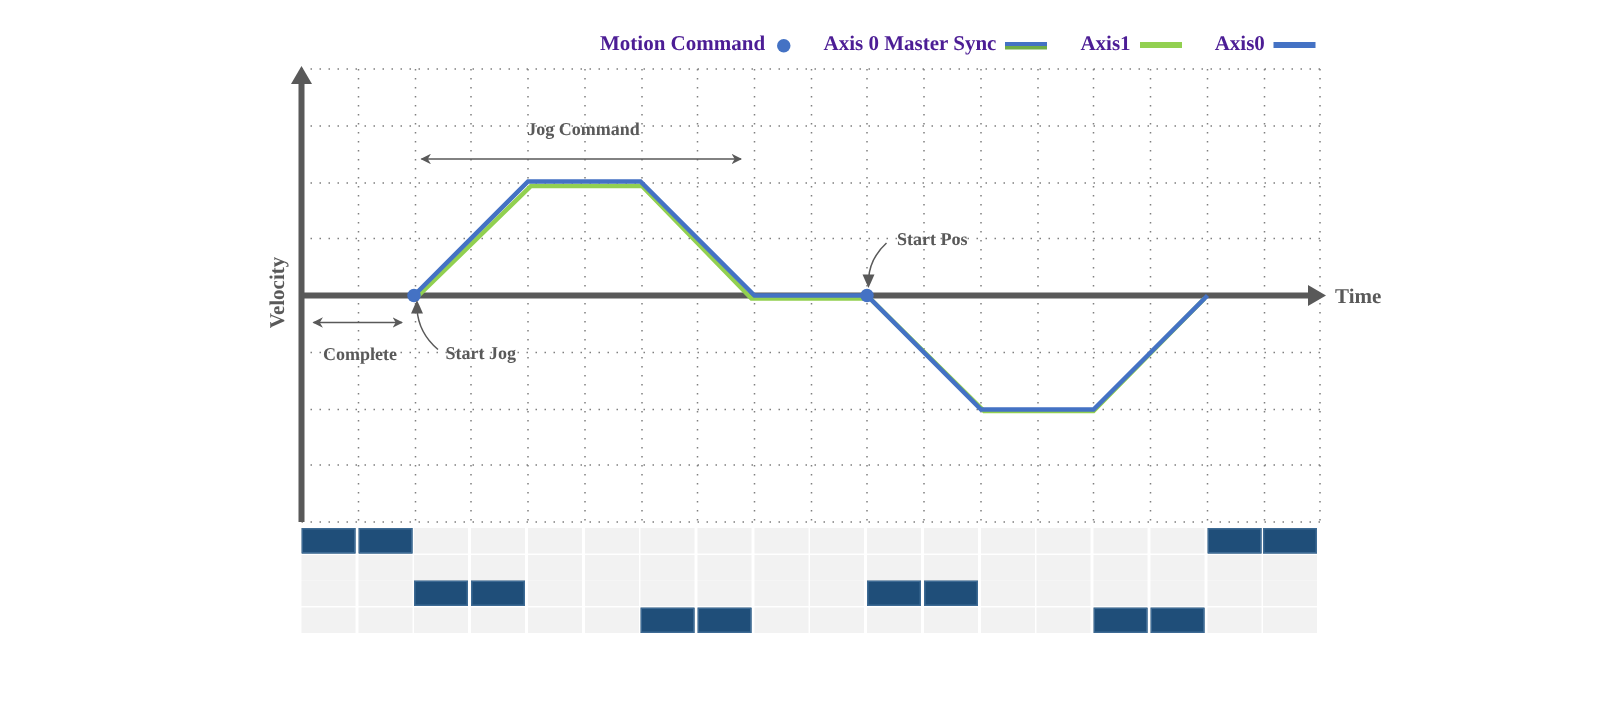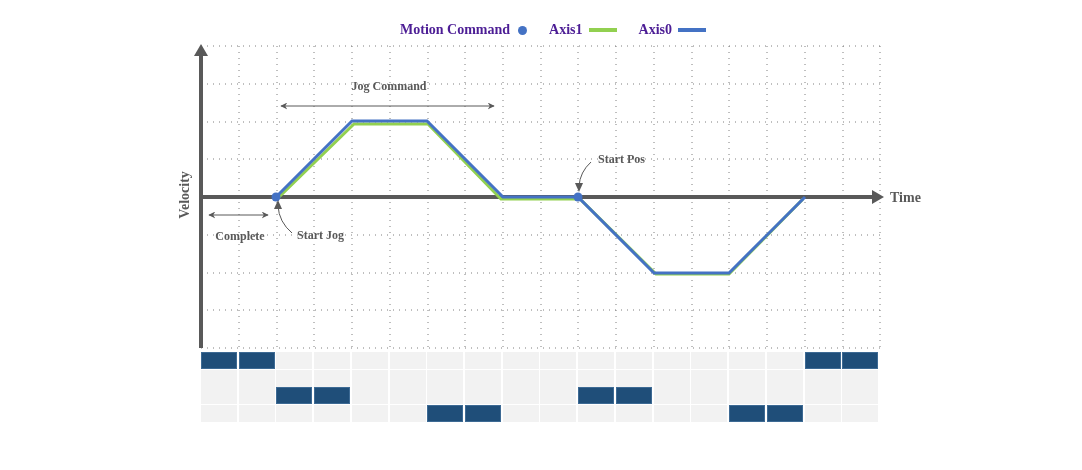--- a/index.html
+++ b/index.html
@@ -91,20 +91,24 @@
   <path d="M575,183 L579,192 L583,183 z" fill="#595959"></path>
   <text class="lbl" x="598" y="163" font-size="12">Start Pos</text>
 </svg>
 
 <div class="legend">
   <div class="legend-item">
     <span>Motion Command</span>
     <span class="legend-dot" style="background:#4472c4"></span>
   </div>
   <div class="legend-item">
+    <span>Axis 0 Master Sync</span>
+    <span class="legend-line sync"></span>
+  </div>
+  <div class="legend-item">
     <span>Axis1</span>
     <span class="legend-line" style="background:#92d050; height:4px"></span>
   </div>
   <div class="legend-item" style="margin-right:0">
     <span>Axis0</span>
     <span class="legend-line" style="background:#4472c4; height:4px"></span>
   </div>
 </div>
 
 <div class="flags">

